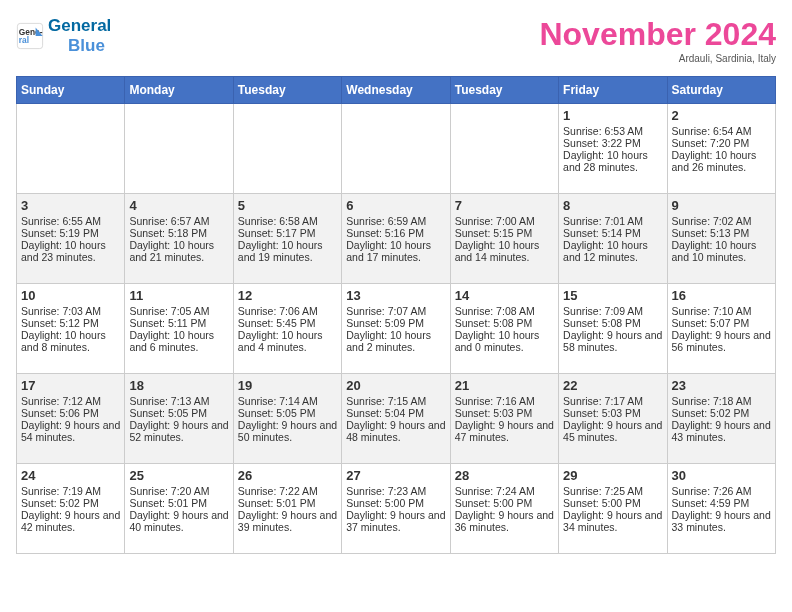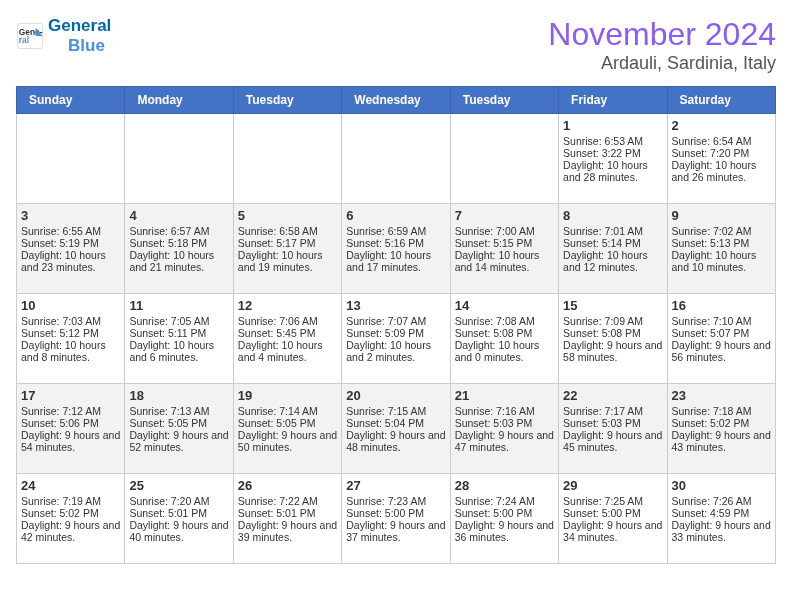--- a/index.html
+++ b/index.html
@@ -23,40 +23,40 @@
     }
     .logo-icon {
       width: 28px;
       height: 28px;
     }
     .title-area {
       text-align: right;
     }
     .month-title {
       font-size: 32px;
-      font-weight: normal;
-      color: #8b5cf6;
+      font-weight: bold;
+      color: #ec4899;
     }
     .subtitle {
-      font-size: 18px;
+      font-size: 10px;
       color: #555;
     }
     table {
       width: 100%;
       border-collapse: collapse;
       table-layout: fixed;
     }
     thead tr {
       background: #4472C4;
     }
     thead th {
       color: #fff;
       font-size: 12px;
       font-weight: bold;
-      padding: 6px 12px;
+      padding: 6px 4px;
       border: 1px solid #3a62b0;
       text-align: left;
     }
     tbody td {
       border: 1px solid #ccc;
       vertical-align: top;
       padding: 4px;
       font-size: 10.5px;
       color: #333;
       height: 90px;

